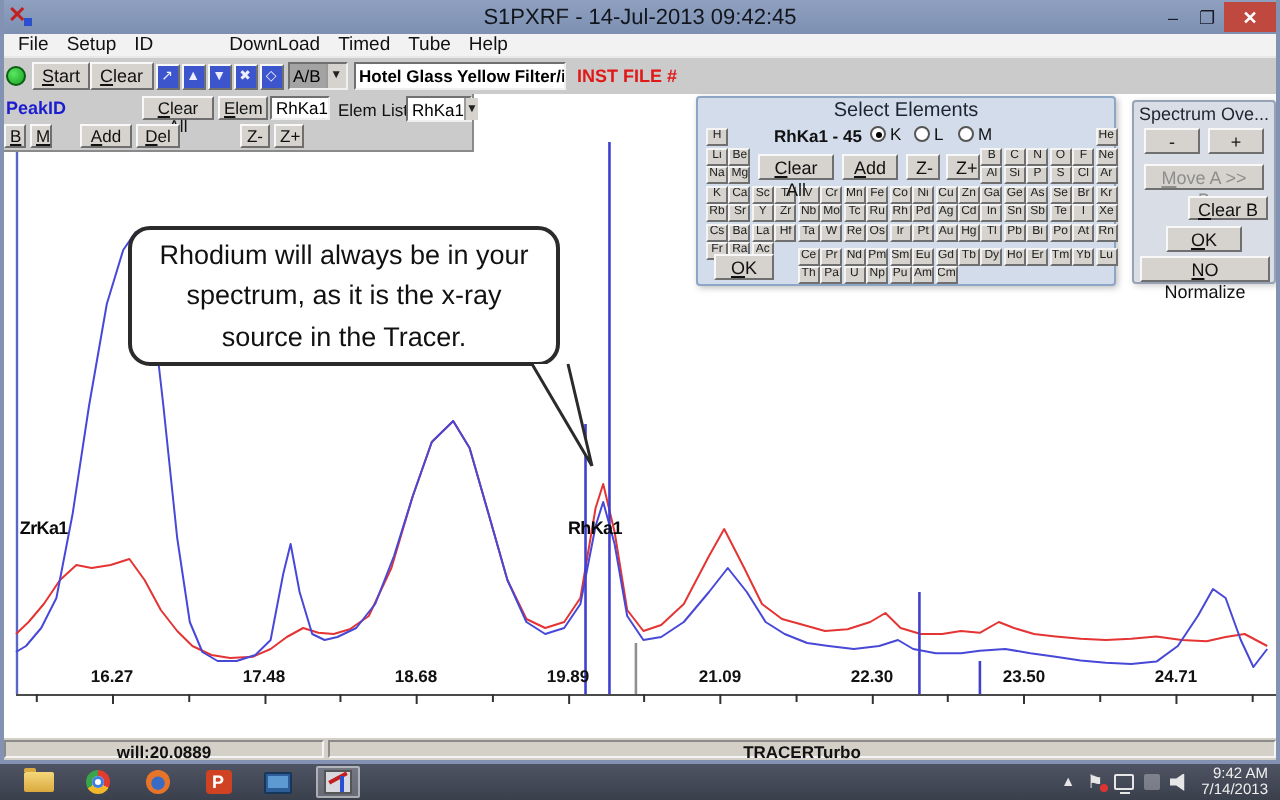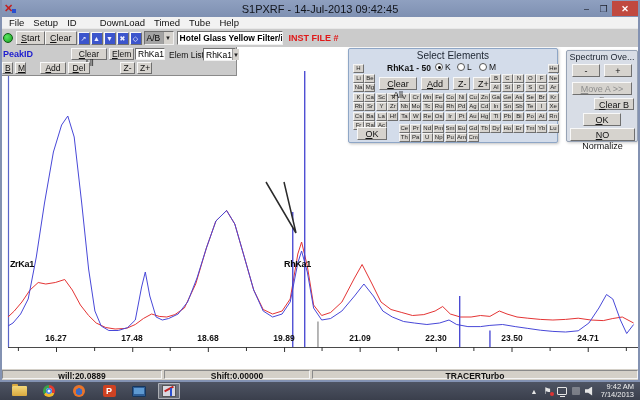--- a/index.html
+++ b/index.html
@@ -15,21 +15,21 @@
   .app-icon .b { position:absolute; right:0; bottom:1px; width:4px; height:4px; background:#2a4fd0; }
   .title-text { position:absolute; left:0; width:640px; text-align:center; font-size:11px; color:#12151c; }
   .winbtns { position:absolute; right:2px; top:0; height:17px; display:flex; align-items:center; }
   .winbtn { width:17px; height:15px; display:flex; align-items:center; justify-content:center;
     font-size:9px; color:#1a1d28; }
   .winbtn.close { width:26px; background:#c0493f; color:#fff; font-weight:bold; }
 
   .menubar { position:absolute; left:0; top:17px; width:640px; height:11px; background:#f2f2f2;
     display:flex; align-items:center; font-size:9.5px; color:#111; }
   .menu-item { margin-left:9px; }
-  .menu-item.gap { margin-left:23px; }
+  .menu-item.gap { margin-left:38px; }
 
   .toolbar { position:absolute; left:0; top:28px; width:640px; height:19px; background:#cbcbcb;
     border-top:1px solid #e8e8e8; display:flex; align-items:center; font-size:9px; }
   .led { width:10px; height:10px; border-radius:50%; background:radial-gradient(circle at 35% 35%, #5ae862, #17a020);
     border:1px solid #0e5c14; margin:0 3px 0 3px; }
   .cbtn { background:#d6d3ce; border:1px solid; border-color:#f8f8f8 #6f6f6f #6f6f6f #f8f8f8;
     font-size:9px; padding:1px 4px; height:14px; line-height:11px; color:#111; }
   .hk::first-letter { text-decoration:underline; }
   .ibtn { width:12px; height:13px; margin-left:1px; background:#3c55cc; border:1px solid;
     border-color:#f8f8f8 #6f6f6f #6f6f6f #f8f8f8; color:#eef; font-size:7px; line-height:11px;
@@ -217,20 +217,21 @@
       <span>16.27</span>
       <span>17.48</span>
       <span>18.68</span>
       <span>19.89</span>
       <span>21.09</span>
       <span>22.30</span>
       <span>23.50</span>
       <span>24.71</span>
     </div>
 
+    <div class="callout">Rhodium will always be in your spectrum, as it is the x-ray source in the Tracer.</div>
     <svg class="tail-svg" width="42" height="60">
       <polygon points="6,5 24,5 36,56" fill="#ffffff"></polygon>
       <path d="M6 5 L36 56 M24 5 L36 56" fill="none" stroke="#2b2b2b" stroke-width="1.5"></path>
     </svg>
 
     <div class="peakid">
       <span class="ttl">PeakID</span>
       <button class="cbtn pk hk" style="left:71px; top:1px; width:36px;">Clear All</button>
       <button class="cbtn pk hk" style="left:109px; top:1px; width:25px;text-align:center;">Elem</button>
       <div class="pfield" style="left:135px; top:1px; width:30px;">RhKa1</div>
@@ -340,21 +341,21 @@
           <button class="pt-cell" style="left: 187.2px; top: 74.85px;">Yb</button>
           <button class="pt-cell" style="left: 198.65px; top: 74.85px;">Lu</button>
           <button class="pt-cell" style="left: 49.8px; top: 84.35px;">Th</button>
           <button class="pt-cell" style="left: 61.25px; top: 84.35px;">Pa</button>
           <button class="pt-cell" style="left: 72.7px; top: 84.35px;">U</button>
           <button class="pt-cell" style="left: 84.15px; top: 84.35px;">Np</button>
           <button class="pt-cell" style="left: 95.6px; top: 84.35px;">Pu</button>
           <button class="pt-cell" style="left: 107.05px; top: 84.35px;">Am</button>
           <button class="pt-cell" style="left: 118.5px; top: 84.35px;">Cm</button>
         </div>
-      <span class="sel-label">RhKa1 - 50</span>
+      <span class="sel-label">RhKa1 - 45</span>
       <span class="radio sel" style="left:86px;">
           <span class="c"></span>
           <span>K</span>
         </span>
       <span class="radio" style="left:108px;">
           <span class="c"></span>
           <span>L</span>
         </span>
       <span class="radio" style="left:130px;">
           <span class="c"></span>
@@ -375,21 +376,20 @@
       <button class="cbtn hk" style="left:27px; top:47px; width:40px; height:12px;">Clear B</button>
       <button class="cbtn hk" style="left:16px; top:62px; width:38px; height:13px;">OK</button>
       <button class="cbtn hk" style="left:3px; top:77px; width:65px; height:13px;">NO Normalize</button>
     </div>
   <div class="peak-label" style="left: 9.89px; top: 216px;">ZrKa1</div>
       <div class="peak-label" style="left: 283.94px; top: 216px;">RhKa1</div>
     </div>
 
   <div class="statusrow r2">
     <span class="spanel" style="width:160px;">will:20.0889</span>
-    <span class="spanel" style="width:146px;">Shift:0.00000</span>
     <span class="spanel" style="flex:1;">TRACERTurbo</span>
   </div>
   <div class="bottom-border"></div>
   <div class="edge l"></div>
   <div class="edge r"></div>
 
   <div class="taskbar">
     <div class="task-icon">
         <div class="ic-folder"></div>
       </div>

